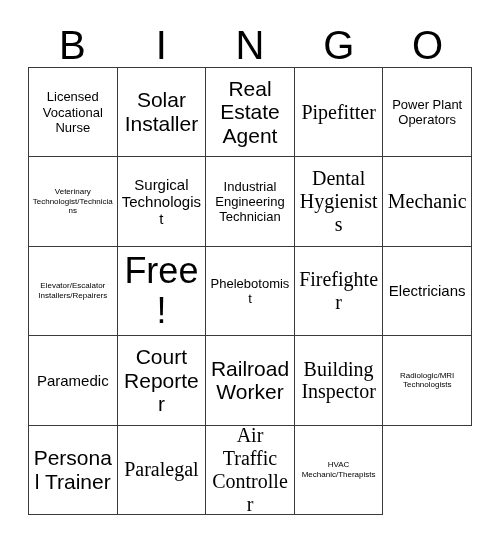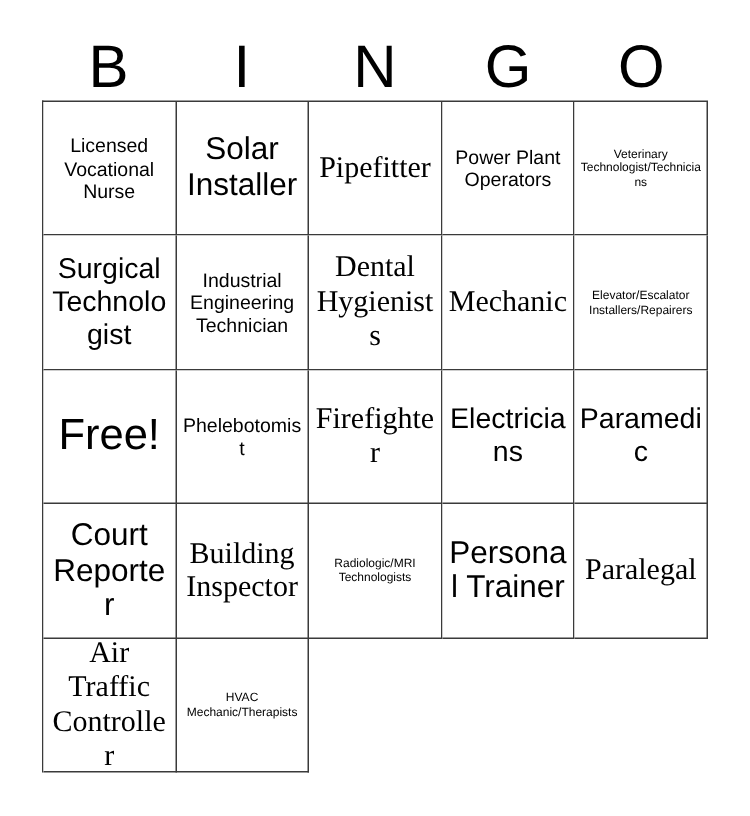--- a/index.html
+++ b/index.html
@@ -77,44 +77,47 @@
     display: block;
     width: 100%;
     line-height: 1.12;
     word-wrap: break-word;
     color: #000000;
   }
 
   
   .sz-xs .cell-text { font-size: 8px;  line-height: 1.22; }
   .sz-sm .cell-text { font-size: 13px; line-height: 1.18; }
-  .sz-md .cell-text { font-size: 19px; line-height: 1.16; }
+  .sz-md .cell-text { font-size: 15px; line-height: 1.16; }
   .sz-lg .cell-text { font-size: 20px; line-height: 1.14; font-family: Liberation Serif, serif; }
   .sz-xl .cell-text { font-size: 21px; line-height: 1.13; }
-  .sz-free .cell-text { font-size: 29px; line-height: 1.1; }
+  .sz-free .cell-text { font-size: 36px; line-height: 1.1; }
 </style>
 </head>
 <body>
 
 <div id="card">
 
   <div id="header-row">
     <div class="header-letter">B</div>
     <div class="header-letter">I</div>
     <div class="header-letter">N</div>
     <div class="header-letter">G</div>
     <div class="header-letter">O</div>
   </div>
 
   <div id="grid">
       <div class="cell sz-sm">
         <span class="cell-text">Licensed Vocational Nurse</span>
       </div>
       <div class="cell sz-xl">
         <span class="cell-text">Solar Installer</span>
+      </div>
+      <div class="cell sz-xl">
+        <span class="cell-text">Real Estate Agent</span>
       </div>
       <div class="cell sz-lg">
         <span class="cell-text">Pipefitter</span>
       </div>
       <div class="cell sz-sm">
         <span class="cell-text">Power Plant Operators</span>
       </div>
       <div class="cell sz-xs">
         <span class="cell-text">Veterinary Technologist/Technicians</span>
       </div>
@@ -144,20 +147,23 @@
       </div>
       <div class="cell sz-md">
         <span class="cell-text">Electricians</span>
       </div>
       <div class="cell sz-md">
         <span class="cell-text">Paramedic</span>
       </div>
       <div class="cell sz-xl">
         <span class="cell-text">Court Reporter</span>
       </div>
+      <div class="cell sz-xl">
+        <span class="cell-text">Railroad Worker</span>
+      </div>
       <div class="cell sz-lg">
         <span class="cell-text">Building Inspector</span>
       </div>
       <div class="cell sz-xs">
         <span class="cell-text">Radiologic/MRI Technologists</span>
       </div>
       <div class="cell sz-xl">
         <span class="cell-text">Personal Trainer</span>
       </div>
       <div class="cell sz-lg">

